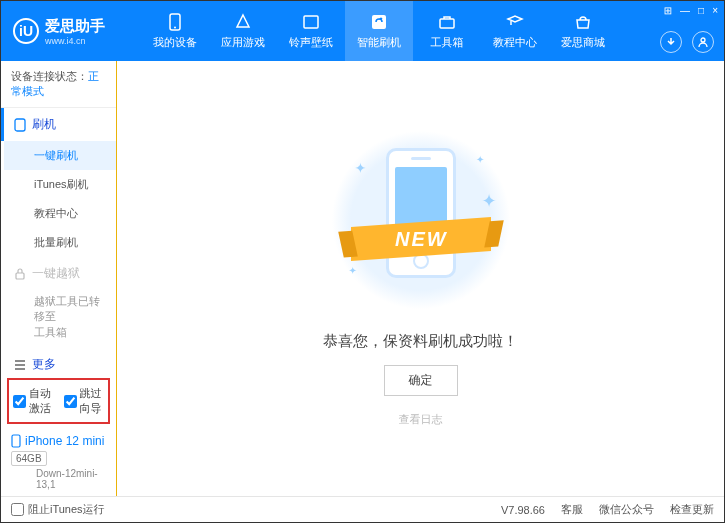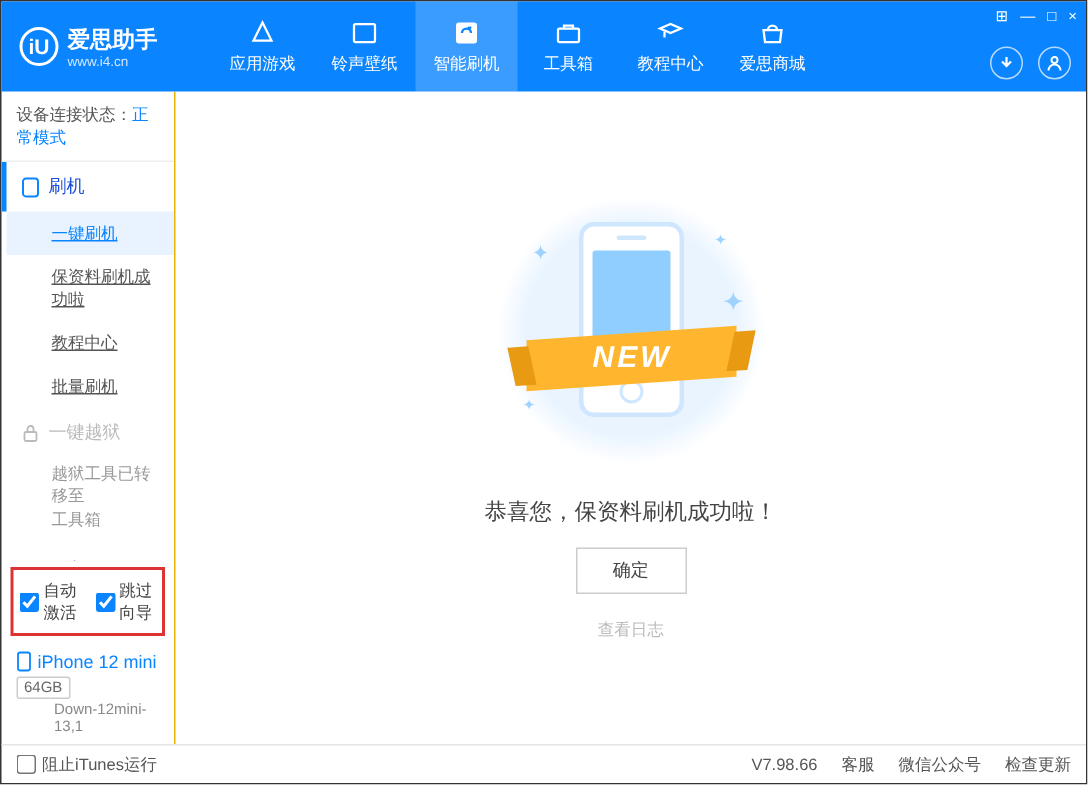--- a/index.html
+++ b/index.html
@@ -22,21 +22,21 @@
 .circ-btn { width: 22px; height: 22px; border: 1.5px solid rgba(255,255,255,0.7); border-radius: 50%; display: flex; align-items: center; justify-content: center; }
 .below-title-right { position: absolute; right: 10px; bottom: 8px; display: flex; gap: 10px; }
 
 .body { flex: 1; display: flex; overflow: hidden; }
 .sidebar { width: 116px; border-right: 1px solid #eab308; display: flex; flex-direction: column; }
 .conn-status { padding: 8px 10px; font-size: 11px; color: #555; border-bottom: 1px solid #eee; }
 .conn-status .mode { color: #0a84ff; }
 .side-section { border-left: 3px solid transparent; }
 .side-head { display: flex; align-items: center; gap: 6px; padding: 8px 10px; color: #1d4ed8; font-size: 12px; cursor: pointer; }
 .side-head.active-border { border-left: 3px solid #0a84ff; margin-left: -3px; }
-.side-sub { padding: 7px 10px 7px 30px; font-size: 11px; color: #555; cursor: pointer; text-decoration: underline; }
+.side-sub { padding: 7px 10px 7px 30px; font-size: 11px; color: #555; cursor: pointer; }
 .side-sub.active { background: #e8f3ff; color: #0a84ff; }
 .side-note { font-size: 11px; color: #999; padding: 4px 10px 8px 30px; line-height: 1.4; }
 .sidebar-flex { flex: 1; overflow: auto; }
 .check-row { border: 2px solid #d33; margin: 4px 6px; padding: 6px 4px; display: flex; gap: 10px; font-size: 11px; color: #444; }
 .check-row label { display: flex; align-items: center; gap: 3px; cursor: pointer; }
 .check-row input { accent-color: #0a84ff; }
 .device-block { padding: 6px 10px; }
 .device-name { color: #0a84ff; font-size: 12px; display: flex; align-items: center; gap: 4px; }
 .device-badge { display: inline-block; border: 1px solid #ccc; border-radius: 2px; padding: 1px 4px; font-size: 10px; color: #666; margin-top: 3px; }
 .device-sub { font-size: 10px; color: #888; margin-top: 2px; padding-left: 25px; }
@@ -75,20 +75,29 @@
     <div class="logo-block">
       <div class="logo-circle">iU</div>
       <div>
         <div class="brand-name">爱思助手</div>
         <div class="brand-url">www.i4.cn</div>
       </div>
     </div>
     <div class="nav">
       <div class="nav-item">
         <span class="nav-ico">
+            <svg width="16" height="18" viewBox="0 0 16 18">
+              <rect x="3" y="1" width="10" height="16" rx="2" fill="none" stroke="#fff" stroke-width="1.5"></rect>
+              <circle cx="8" cy="14.5" r="1" fill="#fff"></circle>
+            </svg>
+          </span>
+        <span>我的设备</span>
+      </div>
+      <div class="nav-item">
+        <span class="nav-ico">
             <svg width="18" height="18" viewBox="0 0 18 18">
               <path d="M9 2 L15 14 H3 Z" fill="none" stroke="#fff" stroke-width="1.5"></path>
             </svg>
           </span>
         <span>应用游戏</span>
       </div>
       <div class="nav-item">
         <span class="nav-ico">
             <svg width="18" height="16" viewBox="0 0 18 16">
               <rect x="2" y="2" width="14" height="12" rx="1" fill="none" stroke="#fff" stroke-width="1.5"></rect>
@@ -160,21 +169,21 @@
       </div>
       <div class="sidebar-flex">
         <div class="side-section">
           <div class="side-head active-border">
             <svg width="12" height="14">
                 <rect x="1" y="1" width="10" height="12" rx="2" fill="none" stroke="#0a84ff" stroke-width="1.3"></rect>
               </svg>
             <span>刷机</span>
           </div>
           <div class="side-sub active">一键刷机</div>
-          <div class="side-sub">保资料刷机成功啦</div>
+          <div class="side-sub">iTunes刷机</div>
           <div class="side-sub">教程中心</div>
           <div class="side-sub">批量刷机</div>
         </div>
         <div class="side-section">
           <div class="side-head" style="color:#bbb">
             <svg width="12" height="12">
                 <rect x="2" y="5" width="8" height="6" rx="1" fill="none" stroke="#bbb" stroke-width="1.2"></rect>
                 <path d="M4 5 V3 a2 2 0 0 1 4 0 v2" fill="none" stroke="#bbb" stroke-width="1.2"></path>
               </svg>
             <span>一键越狱</span>

